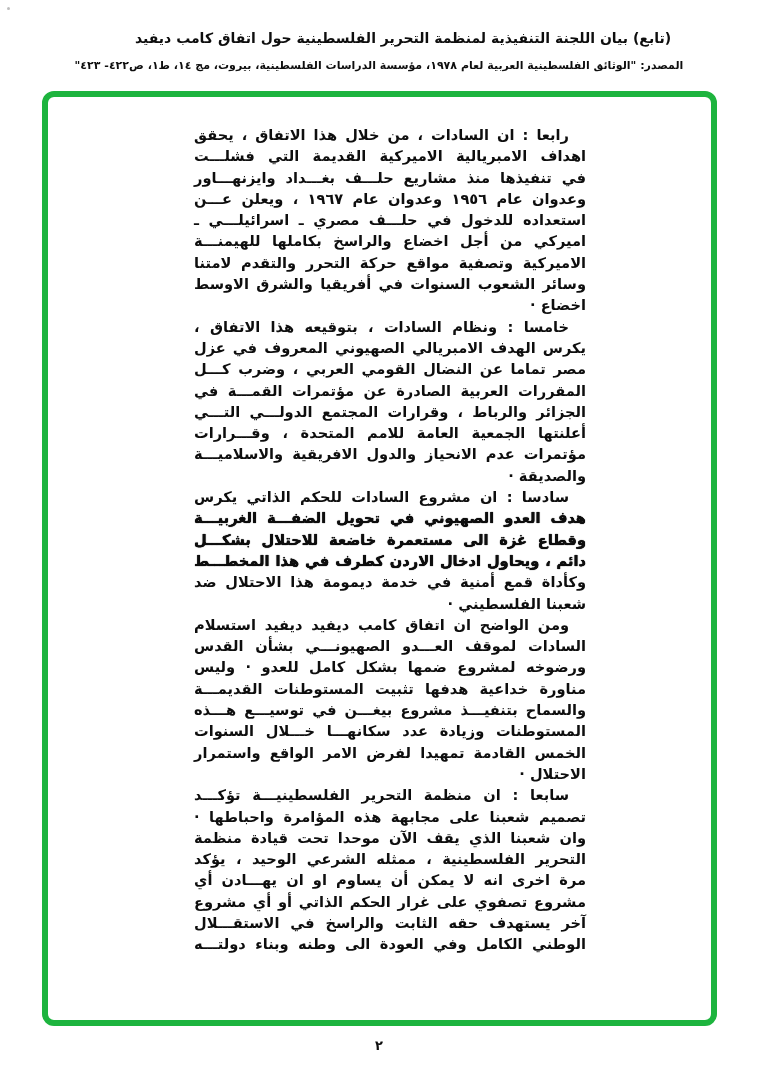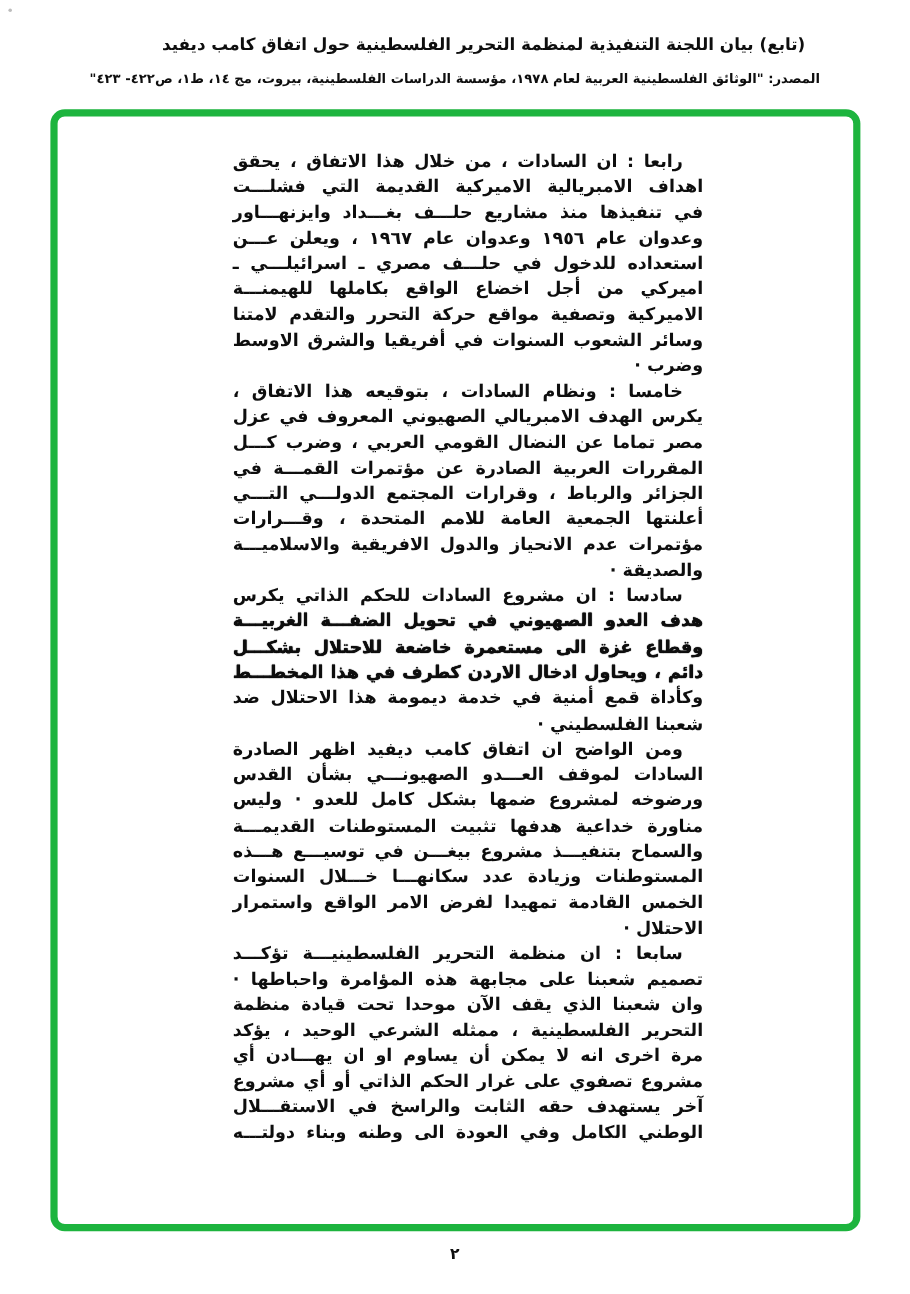--- a/index.html
+++ b/index.html
@@ -77,45 +77,45 @@
 
   <div class="green-box"></div>
 
   <div class="text-col">
       <div class="para">
         <div class="line indent">رابعا : ان السادات ، من خلال هذا الاتفاق ، يحقق</div>
         <div class="line">اهداف الامبريالية الاميركية القديمة التي فشلـــت</div>
         <div class="line">في تنفيذها منذ مشاريع حلـــف بغـــداد وايزنهـــاور</div>
         <div class="line">وعدوان عام ١٩٥٦ وعدوان عام ١٩٦٧ ، ويعلن عـــن</div>
         <div class="line">استعداده للدخول في حلـــف مصري ـ اسرائيلـــي ـ</div>
-        <div class="line">اميركي من أجل اخضاع الواقع بكاملها للهيمنـــة</div>
+        <div class="line">اميركي من أجل اخضاع والراسخ بكاملها للهيمنـــة</div>
         <div class="line">الاميركية وتصفية مواقع حركة التحرر والتقدم لامتنا</div>
         <div class="line">وسائر الشعوب السنوات في أفريقيا والشرق الاوسط</div>
-        <div class="line last">وضرب ·</div>
+        <div class="line last">اخضاع ·</div>
       </div>
       <div class="para">
         <div class="line indent">خامسا : ونظام السادات ، بتوقيعه هذا الاتفاق ،</div>
         <div class="line">يكرس الهدف الامبريالي الصهيوني المعروف في عزل</div>
         <div class="line">مصر تماما عن النضال القومي العربي ، وضرب كـــل</div>
         <div class="line">المقررات العربية الصادرة عن مؤتمرات القمـــة في</div>
         <div class="line">الجزائر والرباط ، وقرارات المجتمع الدولـــي التـــي</div>
         <div class="line">أعلنتها الجمعية العامة للامم المتحدة ، وقـــرارات</div>
         <div class="line">مؤتمرات عدم الانحياز والدول الافريقية والاسلاميـــة</div>
         <div class="line last">والصديقة ·</div>
       </div>
       <div class="para">
         <div class="line indent">سادسا : ان مشروع السادات للحكم الذاتي يكرس</div>
         <div class="line xb">هدف العدو الصهيوني في تحويل الضفـــة الغربيـــة</div>
         <div class="line xb">وقطاع غزة الى مستعمرة خاضعة للاحتلال بشكـــل</div>
         <div class="line xb">دائم ، ويحاول ادخال الاردن كطرف في هذا المخطـــط</div>
         <div class="line">وكأداة قمع أمنية في خدمة ديمومة هذا الاحتلال ضد</div>
         <div class="line last">شعبنا الفلسطيني ·</div>
       </div>
       <div class="para">
-        <div class="line indent">ومن الواضح ان اتفاق كامب ديفيد اظهر الصادرة</div>
+        <div class="line indent">ومن الواضح ان اتفاق كامب ديفيد ديفيد استسلام</div>
         <div class="line">السادات لموقف العـــدو الصهيونـــي بشأن القدس</div>
         <div class="line">ورضوخه لمشروع ضمها بشكل كامل للعدو · وليس</div>
         <div class="line">مناورة خداعية هدفها تثبيت المستوطنات القديمـــة</div>
         <div class="line">والسماح بتنفيـــذ مشروع بيغـــن في توسيـــع هـــذه</div>
         <div class="line">المستوطنات وزيادة عدد سكانهـــا خـــلال السنوات</div>
         <div class="line">الخمس القادمة تمهيدا لفرض الامر الواقع واستمرار</div>
         <div class="line last">الاحتلال ·</div>
       </div>
       <div class="para">
         <div class="line indent">سابعا : ان منظمة التحرير الفلسطينيـــة تؤكـــد</div>

